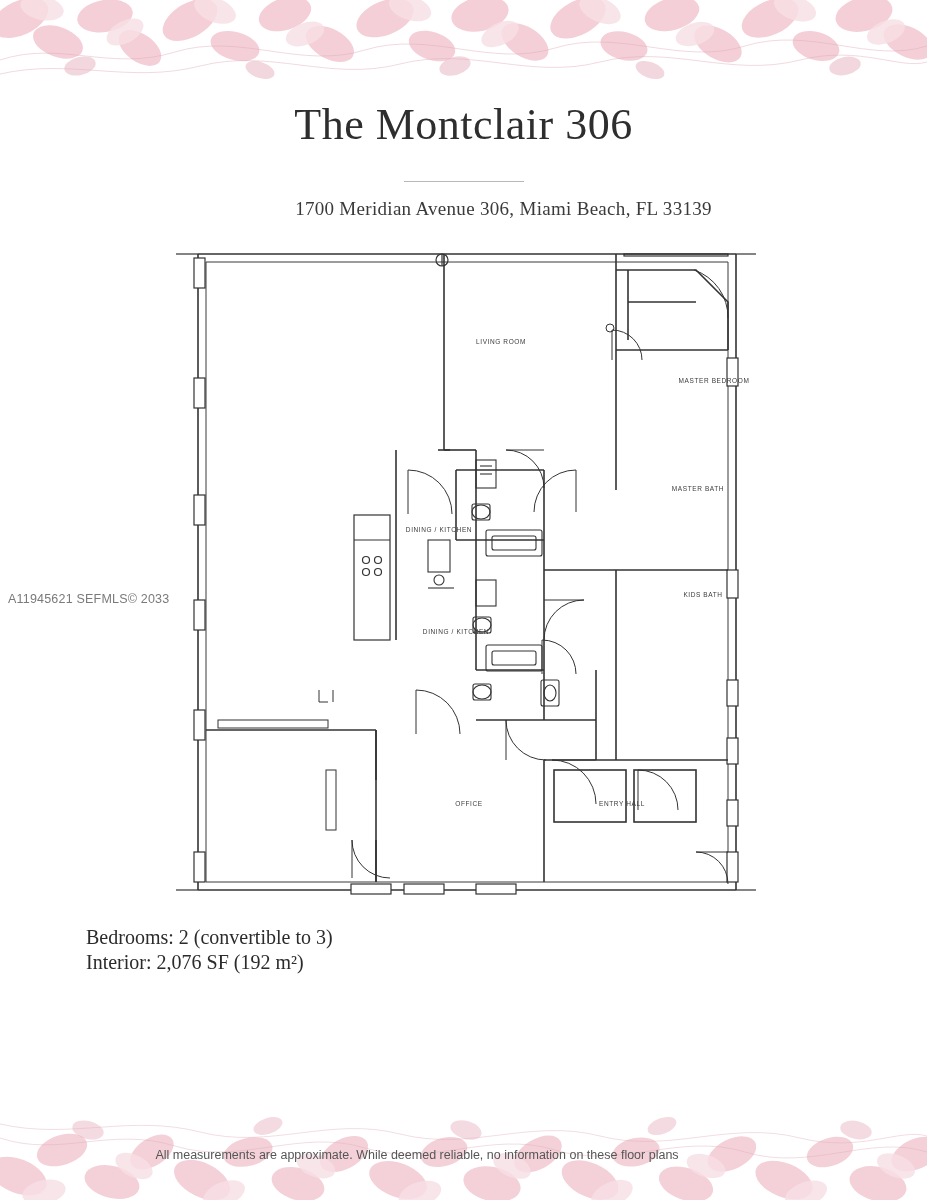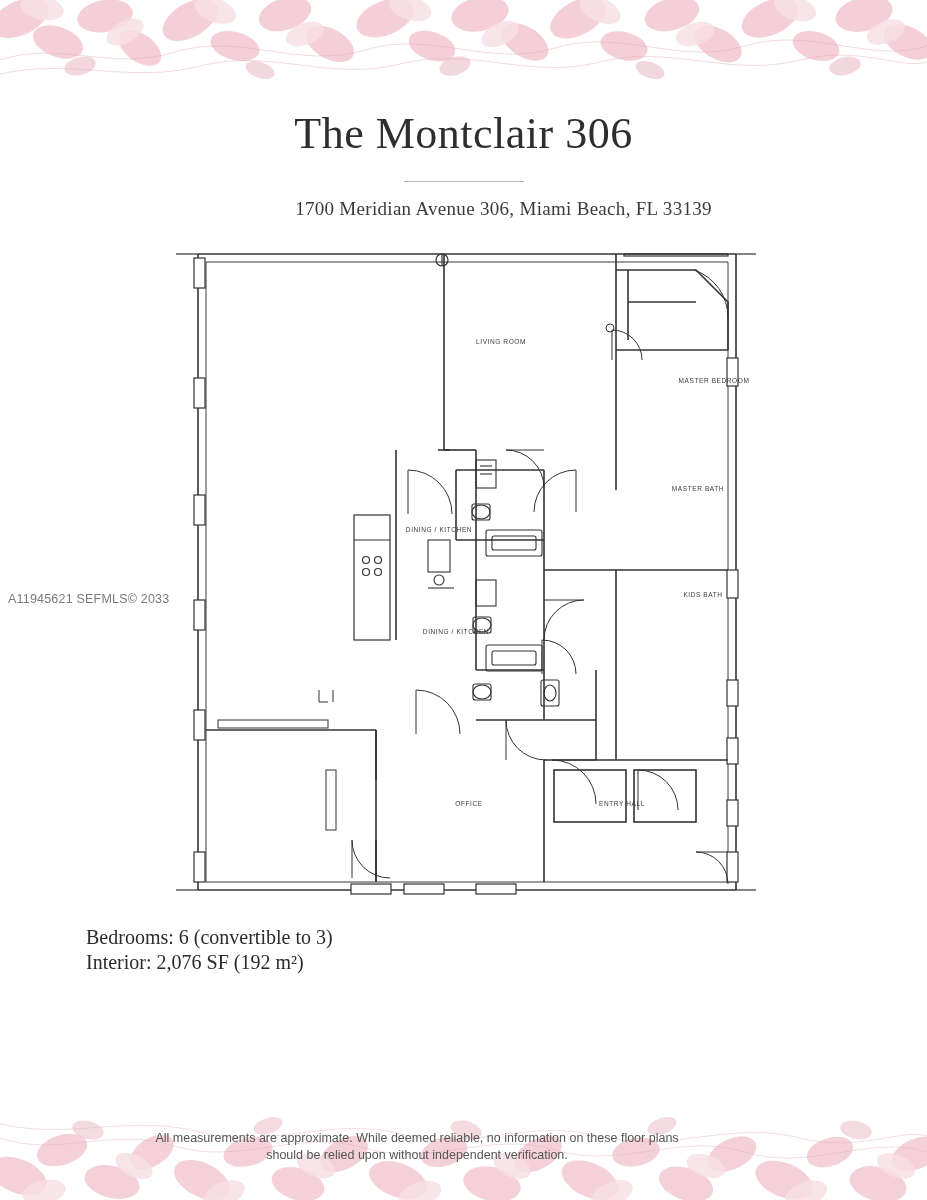--- a/index.html
+++ b/index.html
@@ -23,21 +23,21 @@
     width: 927px;
     overflow: hidden;
     pointer-events: none;
   }
   .floral-top { top: 0; height: 86px; }
   .floral-bottom { bottom: 0; height: 92px; }
 
   
   .title {
     position: absolute;
-    top: 108px;
+    top: 99px;
     left: 0;
     width: 927px;
     text-align: center;
     font-size: 44px;
     letter-spacing: 0.5px;
     color: #2e2e2e;
     font-family: "Liberation Serif", serif;
   }
   .title-rule {
     position: absolute;
@@ -347,21 +347,21 @@
       <text x="527" y="357">KIDS BATH</text>
       <text x="641" y="380">KIDS BEDROOM</text>
       <text x="280" y="394">DINING / KITCHEN</text>
       <text x="293" y="566">OFFICE</text>
       <text x="446" y="566">ENTRY HALL</text>
     </g>
   </svg>
 </div>
 
 <div class="specs">
-  <div>Bedrooms: 6 (convertible to 3)</div>
+  <div>Bedrooms: 2 (convertible to 3)</div>
   <div>Interior: 2,076 SF (192 m²)</div>
 </div>
 
 <div class="floral-band floral-bottom">
   <svg width="927" height="92" viewBox="0 0 927 92">
     <g opacity="0.85">
       <g fill="#eeb4c1" opacity="0.72">
         <ellipse cx="18" cy="68" rx="30" ry="17" transform="rotate(22 18 68)"></ellipse>
         <ellipse cx="62" cy="42" rx="26" ry="15" transform="rotate(-18 62 42)"></ellipse>
         <ellipse cx="112" cy="74" rx="28" ry="16" transform="rotate(14 112 74)"></ellipse>
@@ -405,14 +405,13 @@
         <ellipse cx="466" cy="22" rx="16" ry="9" transform="rotate(16 466 22)"></ellipse>
         <ellipse cx="662" cy="18" rx="15" ry="8" transform="rotate(-20 662 18)"></ellipse>
         <ellipse cx="856" cy="22" rx="16" ry="9" transform="rotate(12 856 22)"></ellipse>
       </g>
     </g>
   </svg>
 </div>
 
 <div class="disclaimer">
   <div>All measurements are approximate. While deemed reliable, no information on these floor plans</div>
-  <div>should be relied upon without independent verification.</div>
 </div>
 
 </body></html>

